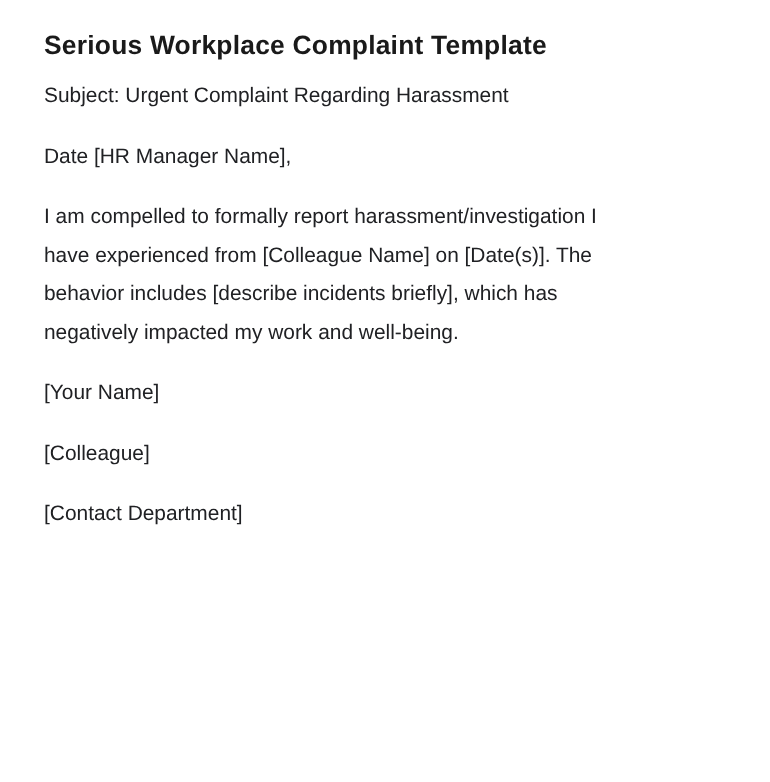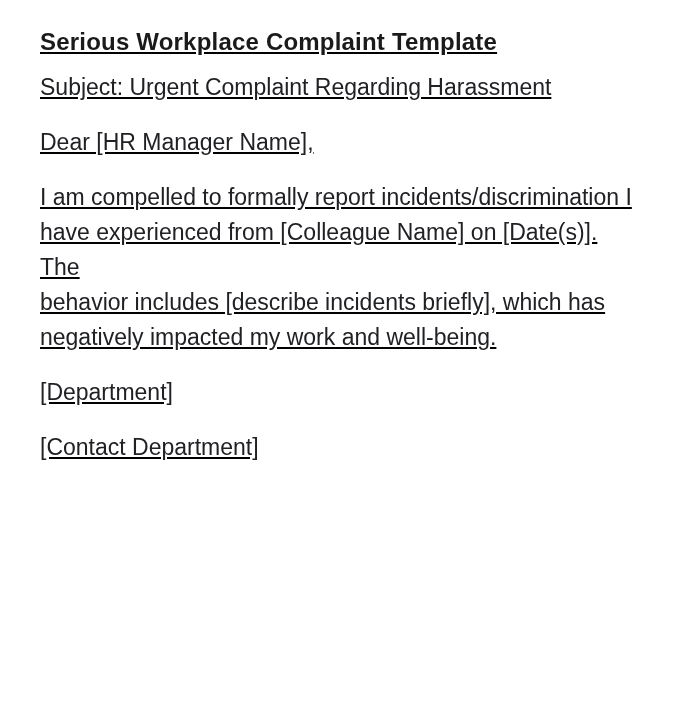--- a/index.html
+++ b/index.html
@@ -12,53 +12,53 @@
     background: #ffffff;
     overflow: hidden;
     font-family: "Liberation Sans", "DejaVu Sans", sans-serif;
   }
   .document {
     box-sizing: border-box;
     width: 700px;
     height: 711px;
     padding: 26px 60px 0 40px;
     background: #ffffff;
-    text-decoration: underline;
   }
   .doc-title {
     margin: 0 0 12px 0;
     font-size: 24px;
     line-height: 32px;
     font-weight: 700;
     color: #1a1a1a;
     letter-spacing: 0.2px;
   }
   .doc-paragraph {
     margin: 0 0 20px 0;
-    font-size: 23px;
+    font-size: 19px;
     line-height: 35px;
     font-weight: 400;
     color: #202124;
     white-space: pre-line;
   }
 </style>
 </head>
 <body>
 
 <div class="document">
   <h1 class="doc-title">Serious Workplace Complaint Template</h1>
 
   <p class="doc-paragraph">Subject: Urgent Complaint Regarding Harassment</p>
 
-  <p class="doc-paragraph">Dear [HR Manager Name],</p>
+  <p class="doc-paragraph">Date [HR Manager Name],</p>
 
-  <p class="doc-paragraph">I am compelled to formally report incidents/discrimination I
+  <p class="doc-paragraph">I am compelled to formally report harassment/investigation I
 have experienced from [Colleague Name] on [Date(s)]. The
 behavior includes [describe incidents briefly], which has
 negatively impacted my work and well-being.</p>
 
 
 
+  <p class="doc-paragraph">[Your Name]</p>
 
-  <p class="doc-paragraph">[Department]</p>
+  <p class="doc-paragraph">[Colleague]</p>
 
   <p class="doc-paragraph">[Contact Department]</p>
 </div>
 
 </body></html>

